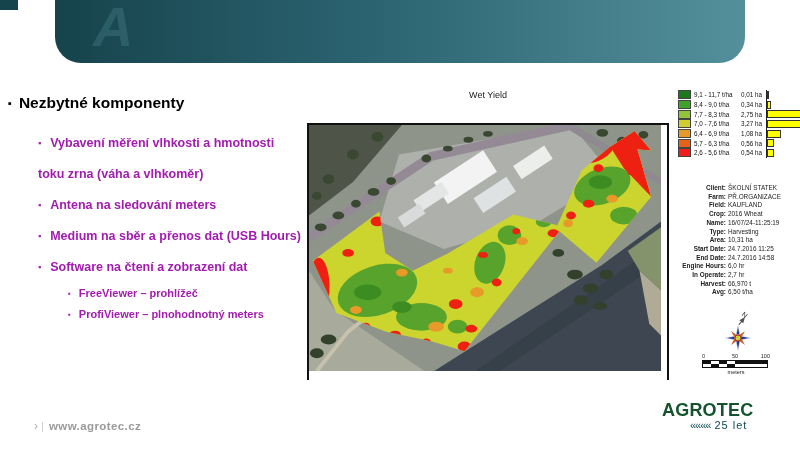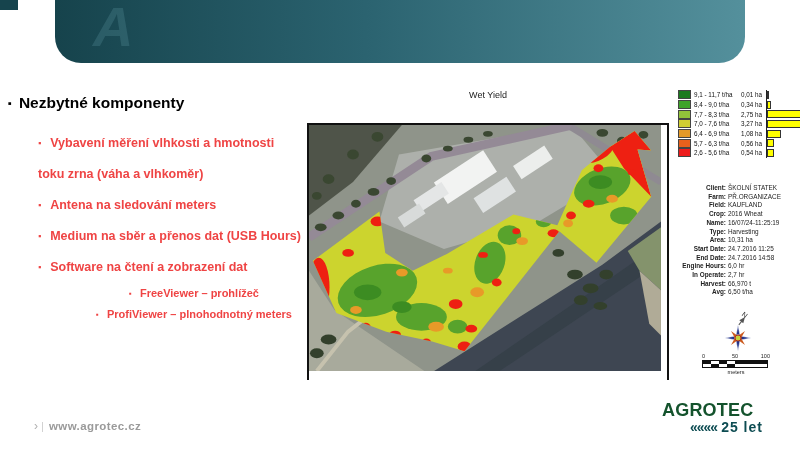--- a/index.html
+++ b/index.html
@@ -12,26 +12,26 @@
           background:linear-gradient(90deg,#16434c 0%,#2b6370 45%,#54909c 100%);
           border-radius:0 0 26px 26px;}
   .header .wm{position:absolute;left:38px;top:-6px;font-size:56px;font-weight:bold;
           font-style:italic;color:rgba(140,205,215,0.16);}
   .header .ttl{position:absolute;left:0;right:0;top:14px;text-align:center;
           color:#eef7f8;font-size:24px;font-weight:400;letter-spacing:.5px;}
 
   
   .heading{position:absolute;left:8px;top:94px;font-size:15.5px;font-weight:bold;color:#000;}
   .heading .blt{font-size:11px;margin-right:7px;vertical-align:1px;}
-  .bullets{position:absolute;left:30px;top:128px;width:290px;color:#ef4444;}
+  .bullets{position:absolute;left:30px;top:128px;width:290px;color:#a21caf;}
   .b1{font-size:12.5px;font-weight:bold;line-height:31px;padding-left:8px;}
   .b1 .blt{font-size:9px;margin-right:9px;vertical-align:1px;}
   .btxt{white-space:pre-line;}
   .sub{padding-left:38px;}
-  .b2{font-size:11px;font-weight:bold;line-height:21px;text-align:center;}
+  .b2{font-size:11px;font-weight:bold;line-height:21px;}
   .b2 .blt{font-size:8px;margin-right:8px;vertical-align:1px;}
 
   
   .map-title{position:absolute;left:340px;top:88px;width:296px;text-align:center;color:#1a1a1a;}
   .map-title .t1{font-size:10.5px;}
   .map-title .t2{font-size:9px;margin-top:2px;}
   .map-frame{position:absolute;left:307px;top:123px;width:358px;height:255px;
              border-top:2px solid #111;border-left:2px solid #111;border-right:2px solid #111;
              background:#fff;}
   .map-photo{position:absolute;left:0;top:0;width:352px;height:246px;display:block;}
@@ -62,21 +62,21 @@
   .sbar div{height:3px;}
   .smeters{text-align:center;font-size:5.5px;color:#222;margin-top:1px;}
 
   
   .foot-left{position:absolute;left:34px;top:419px;font-size:11.5px;color:#9a9a9a;}
   .foot-left .arr{color:#b0b0b0;font-size:12px;margin-right:3px;}
   .foot-left .sep{color:#cfcfcf;margin-right:5px;font-weight:300;}
   .foot-left .url{font-weight:bold;letter-spacing:.4px;}
   .brand{position:absolute;left:662px;top:401px;text-align:left;}
   .brand .nm{font-size:18px;font-weight:800;color:#14532d;letter-spacing:.2px;line-height:18px;}
-  .brand .sub2{font-size:14px;font-weight:bold;color:#0d4c52;padding-left:28px;letter-spacing:1px;}
+  .brand .sub2{font-size:11px;font-weight:normal;color:#0d4c52;padding-left:28px;letter-spacing:1px;}
   .brand .chev{letter-spacing:-1px;margin-right:4px;}
 </style>
 </head>
 <body>
 
 <div id="slide">
 
   <div class="corner-sq"></div>
   <div class="header">
     <div class="wm">A</div>

